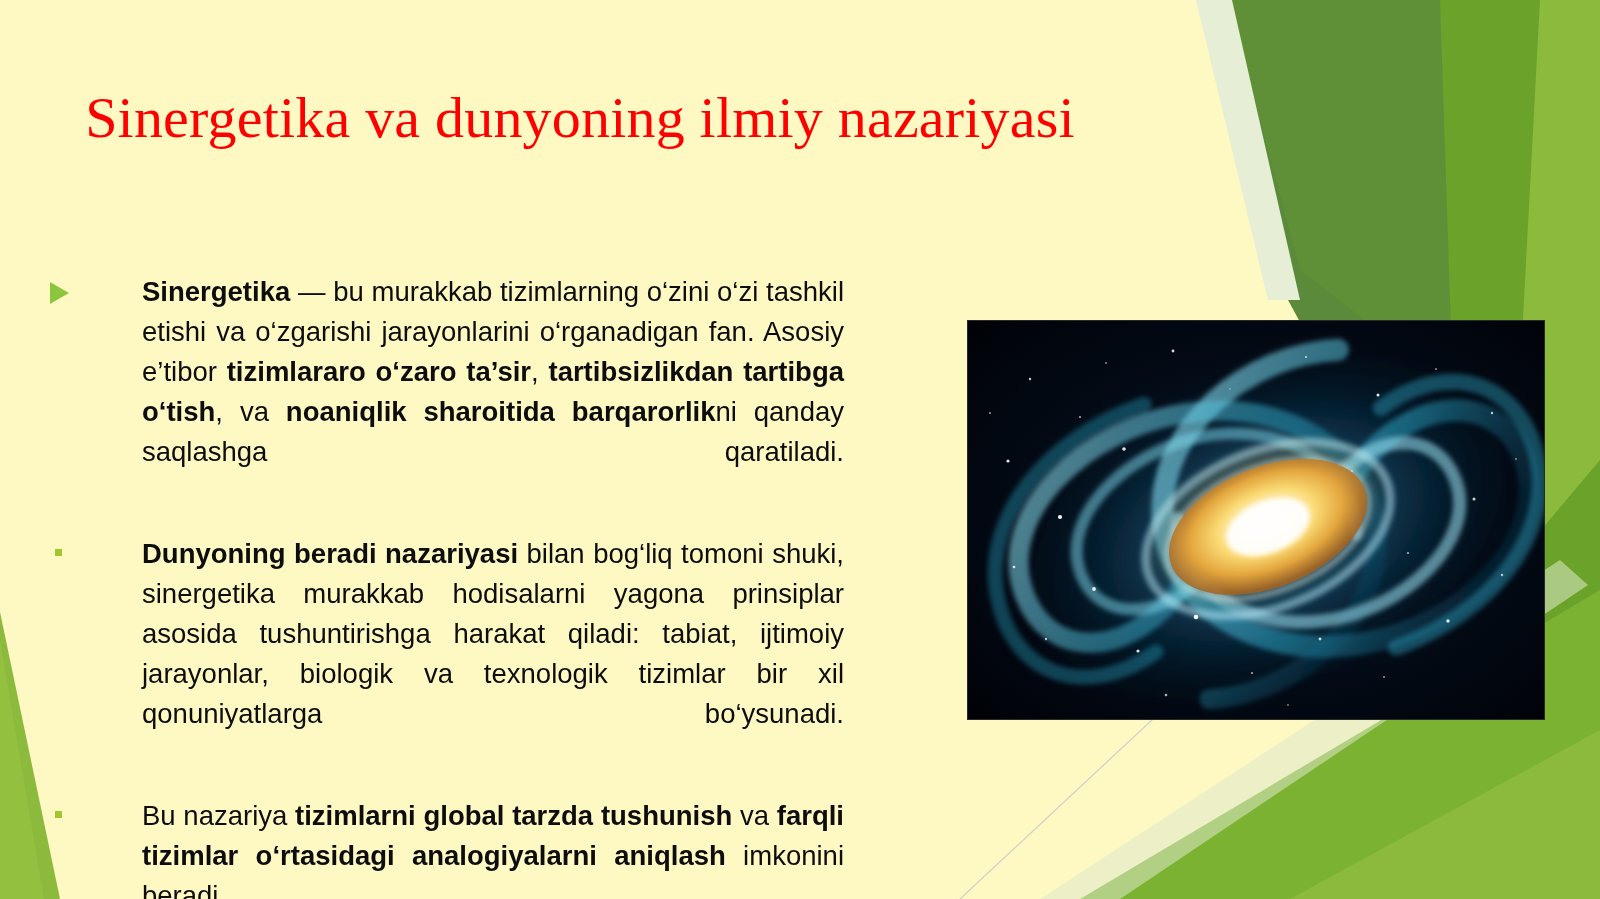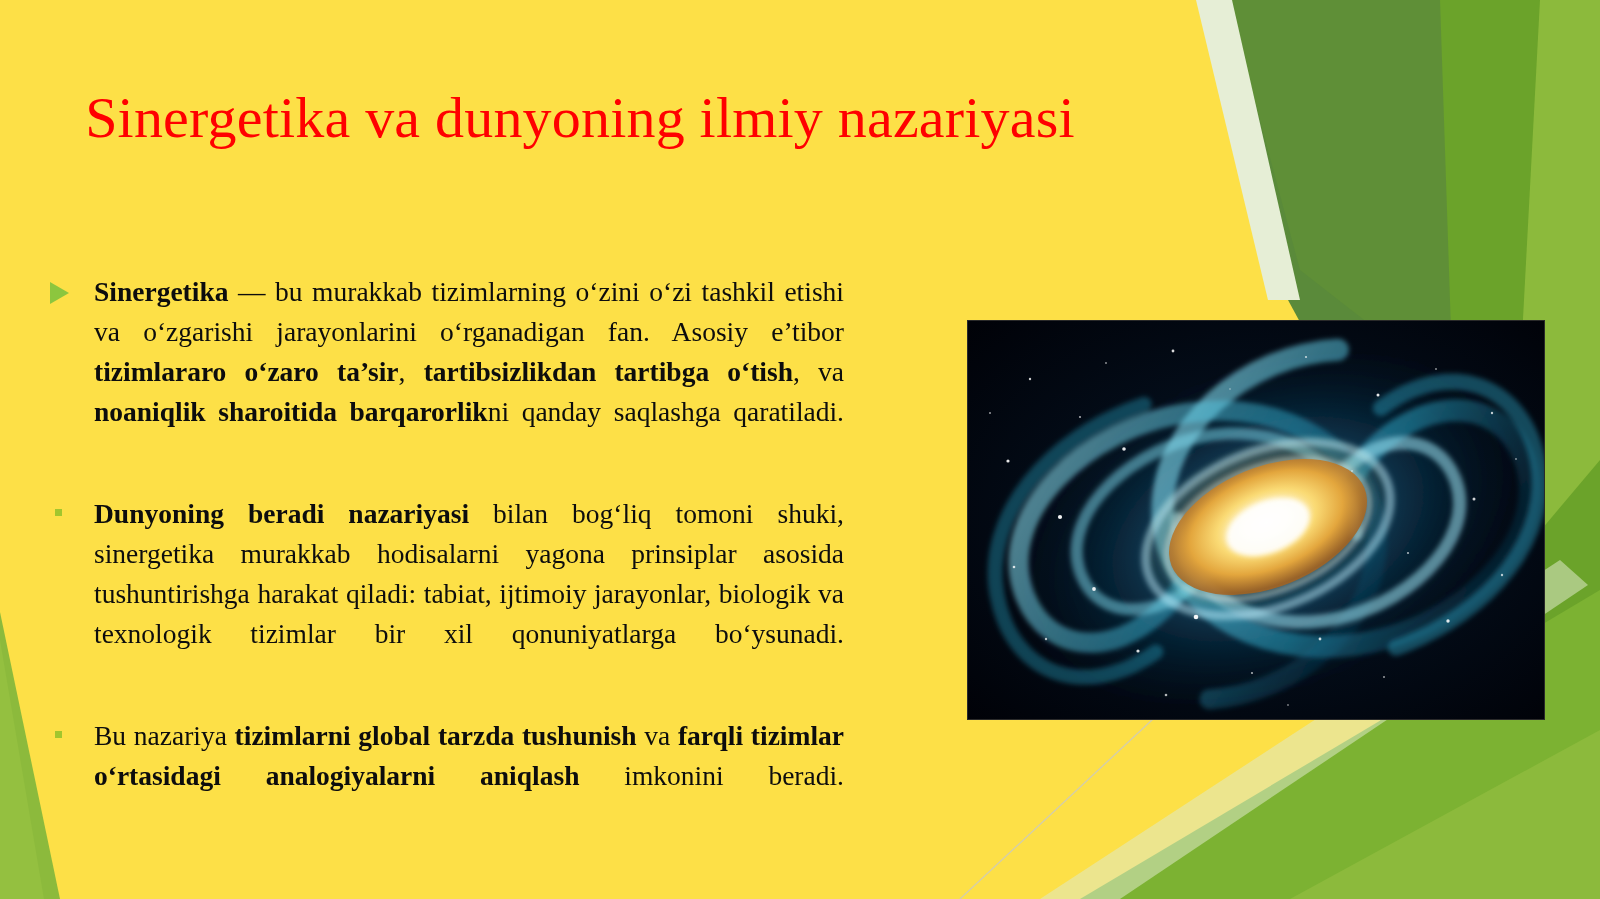--- a/index.html
+++ b/index.html
@@ -6,21 +6,21 @@
     margin: 0;
     padding: 0;
     background: #ffffff;
   }
 
   #slide {
     position: relative;
     width: 1600px;
     height: 899px;
     overflow: hidden;
-    background: #fde047;
+    background: #fef9c3;
     font-family: "Liberation Serif", "DejaVu Serif", serif;
   }
 
   #deco-layer {
     position: absolute;
     inset: 0;
     width: 1600px;
     height: 899px;
   }
 
@@ -81,27 +81,28 @@
     display: block;
     margin-top: 15px;
     margin-left: 5px;
     width: 7px;
     height: 7px;
     background: #a2c62d;
   }
 
   .bullet-text {
     display: block;
-    font-family: Liberation Serif, serif;
+    font-family: Liberation Sans, sans-serif;
     font-size: 27.5px;
     line-height: 40px;
     color: #0d0d0d;
     text-align: justify;
     text-justify: inter-word;
     hyphens: none;
+    margin-left: 48px;
   }
 
   .bullet-text b { font-weight: 700; }
 
   
   .bullet-text::after {
     content: "";
     display: inline-block;
     width: 100%;
   }

